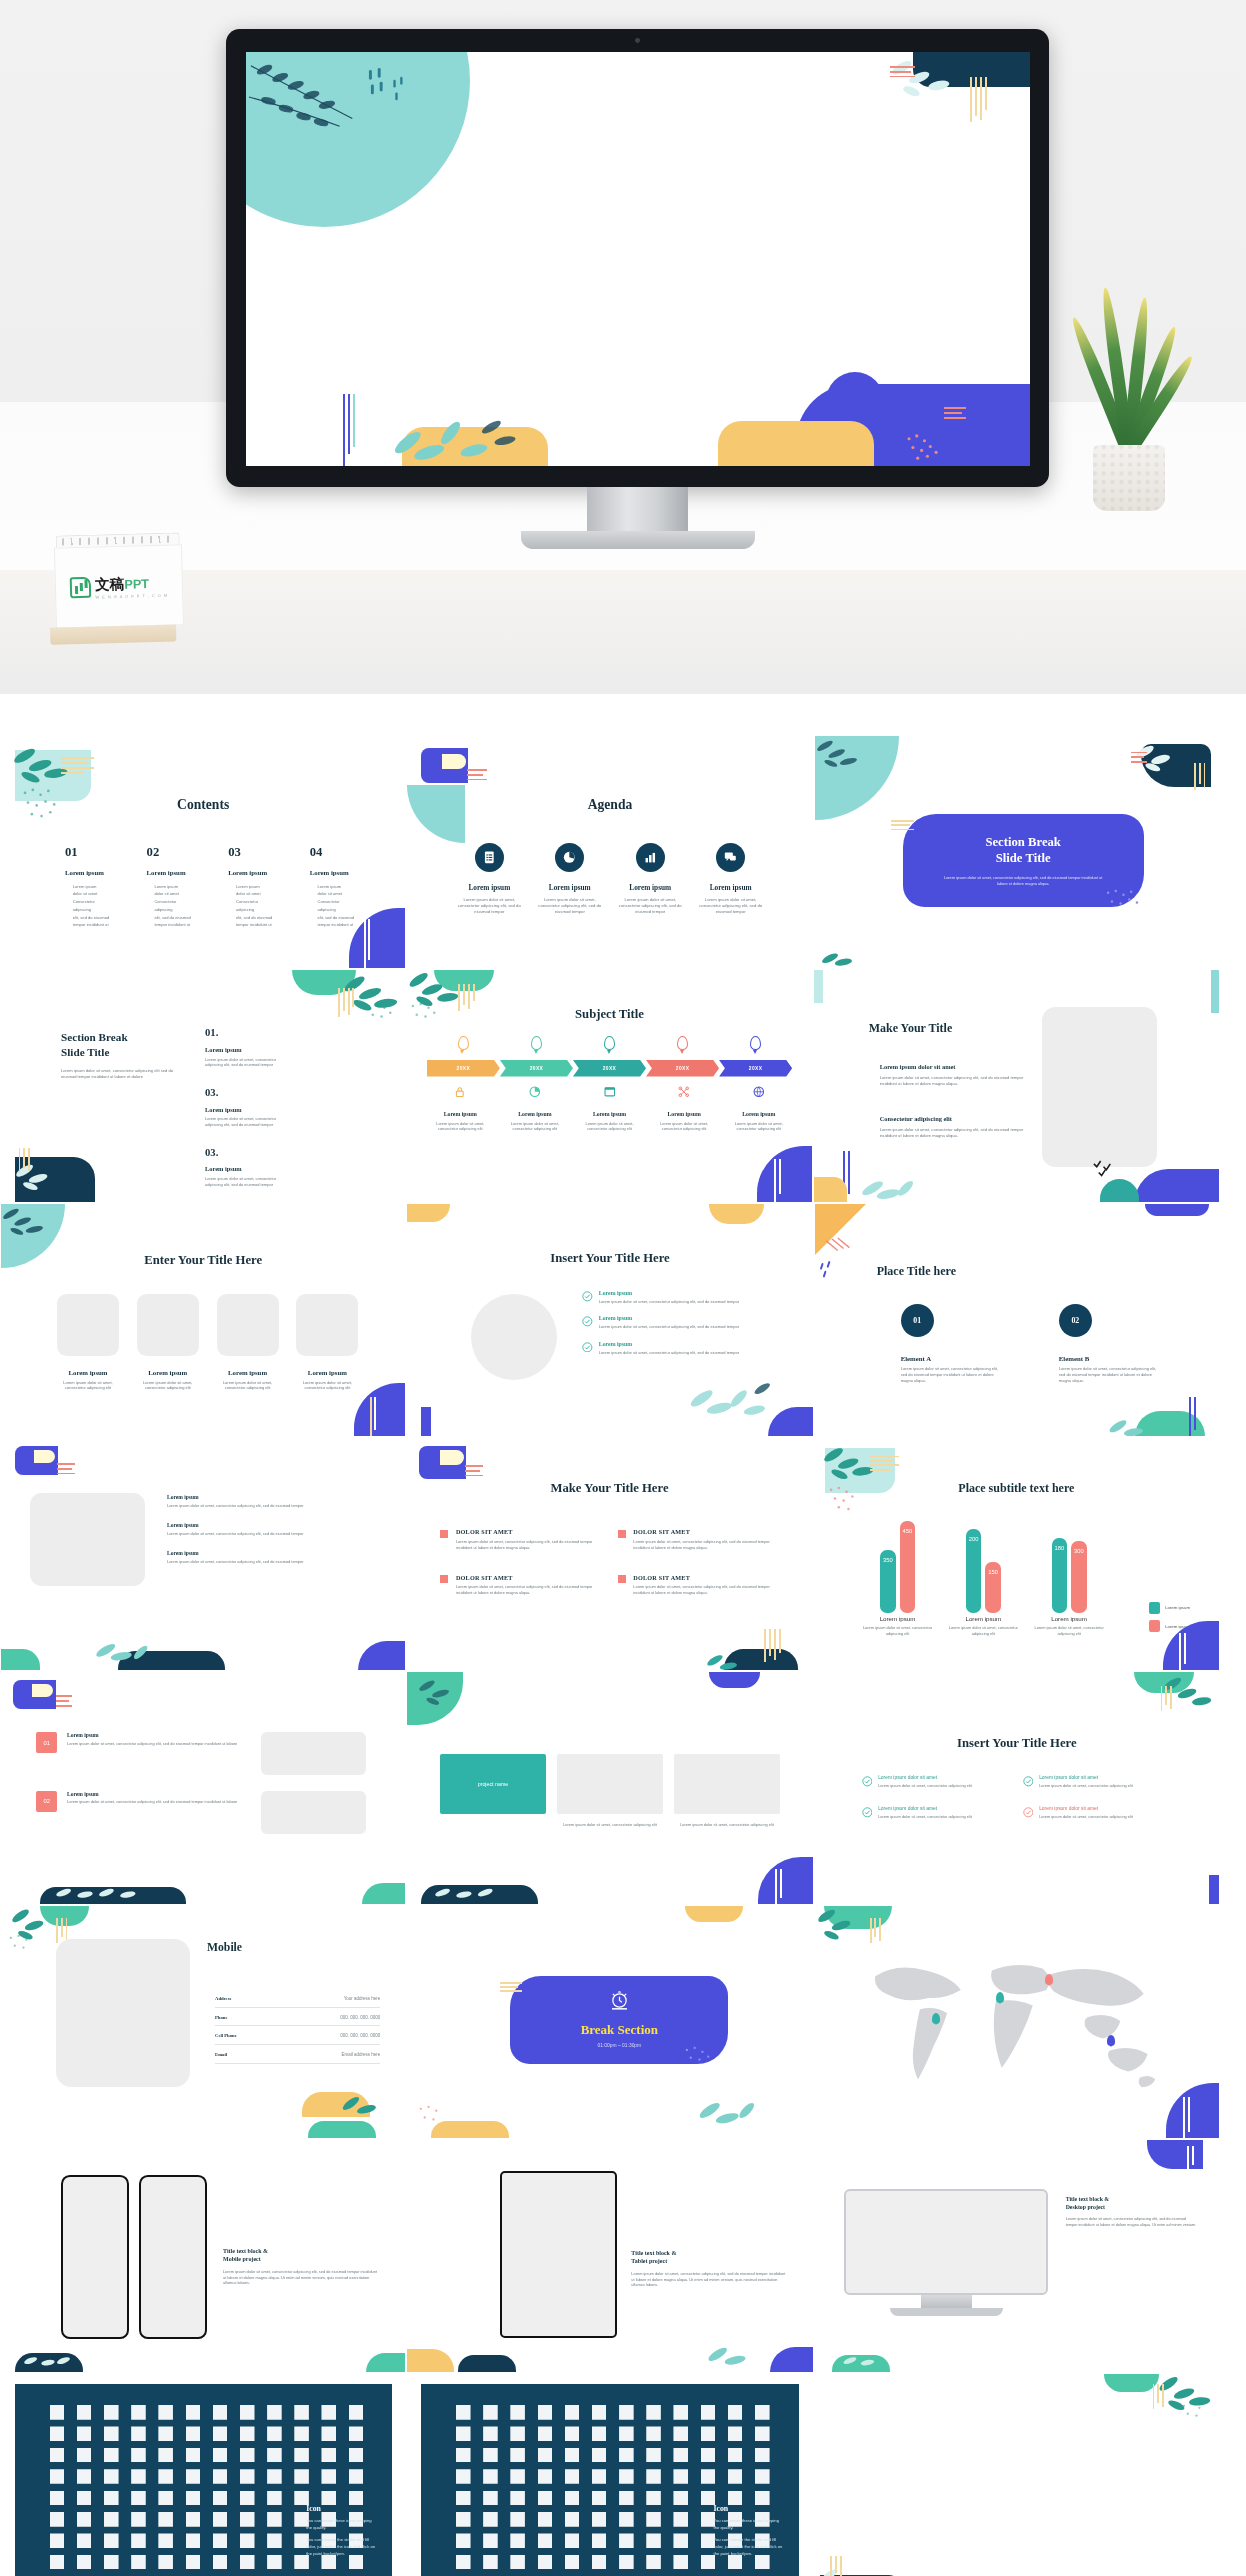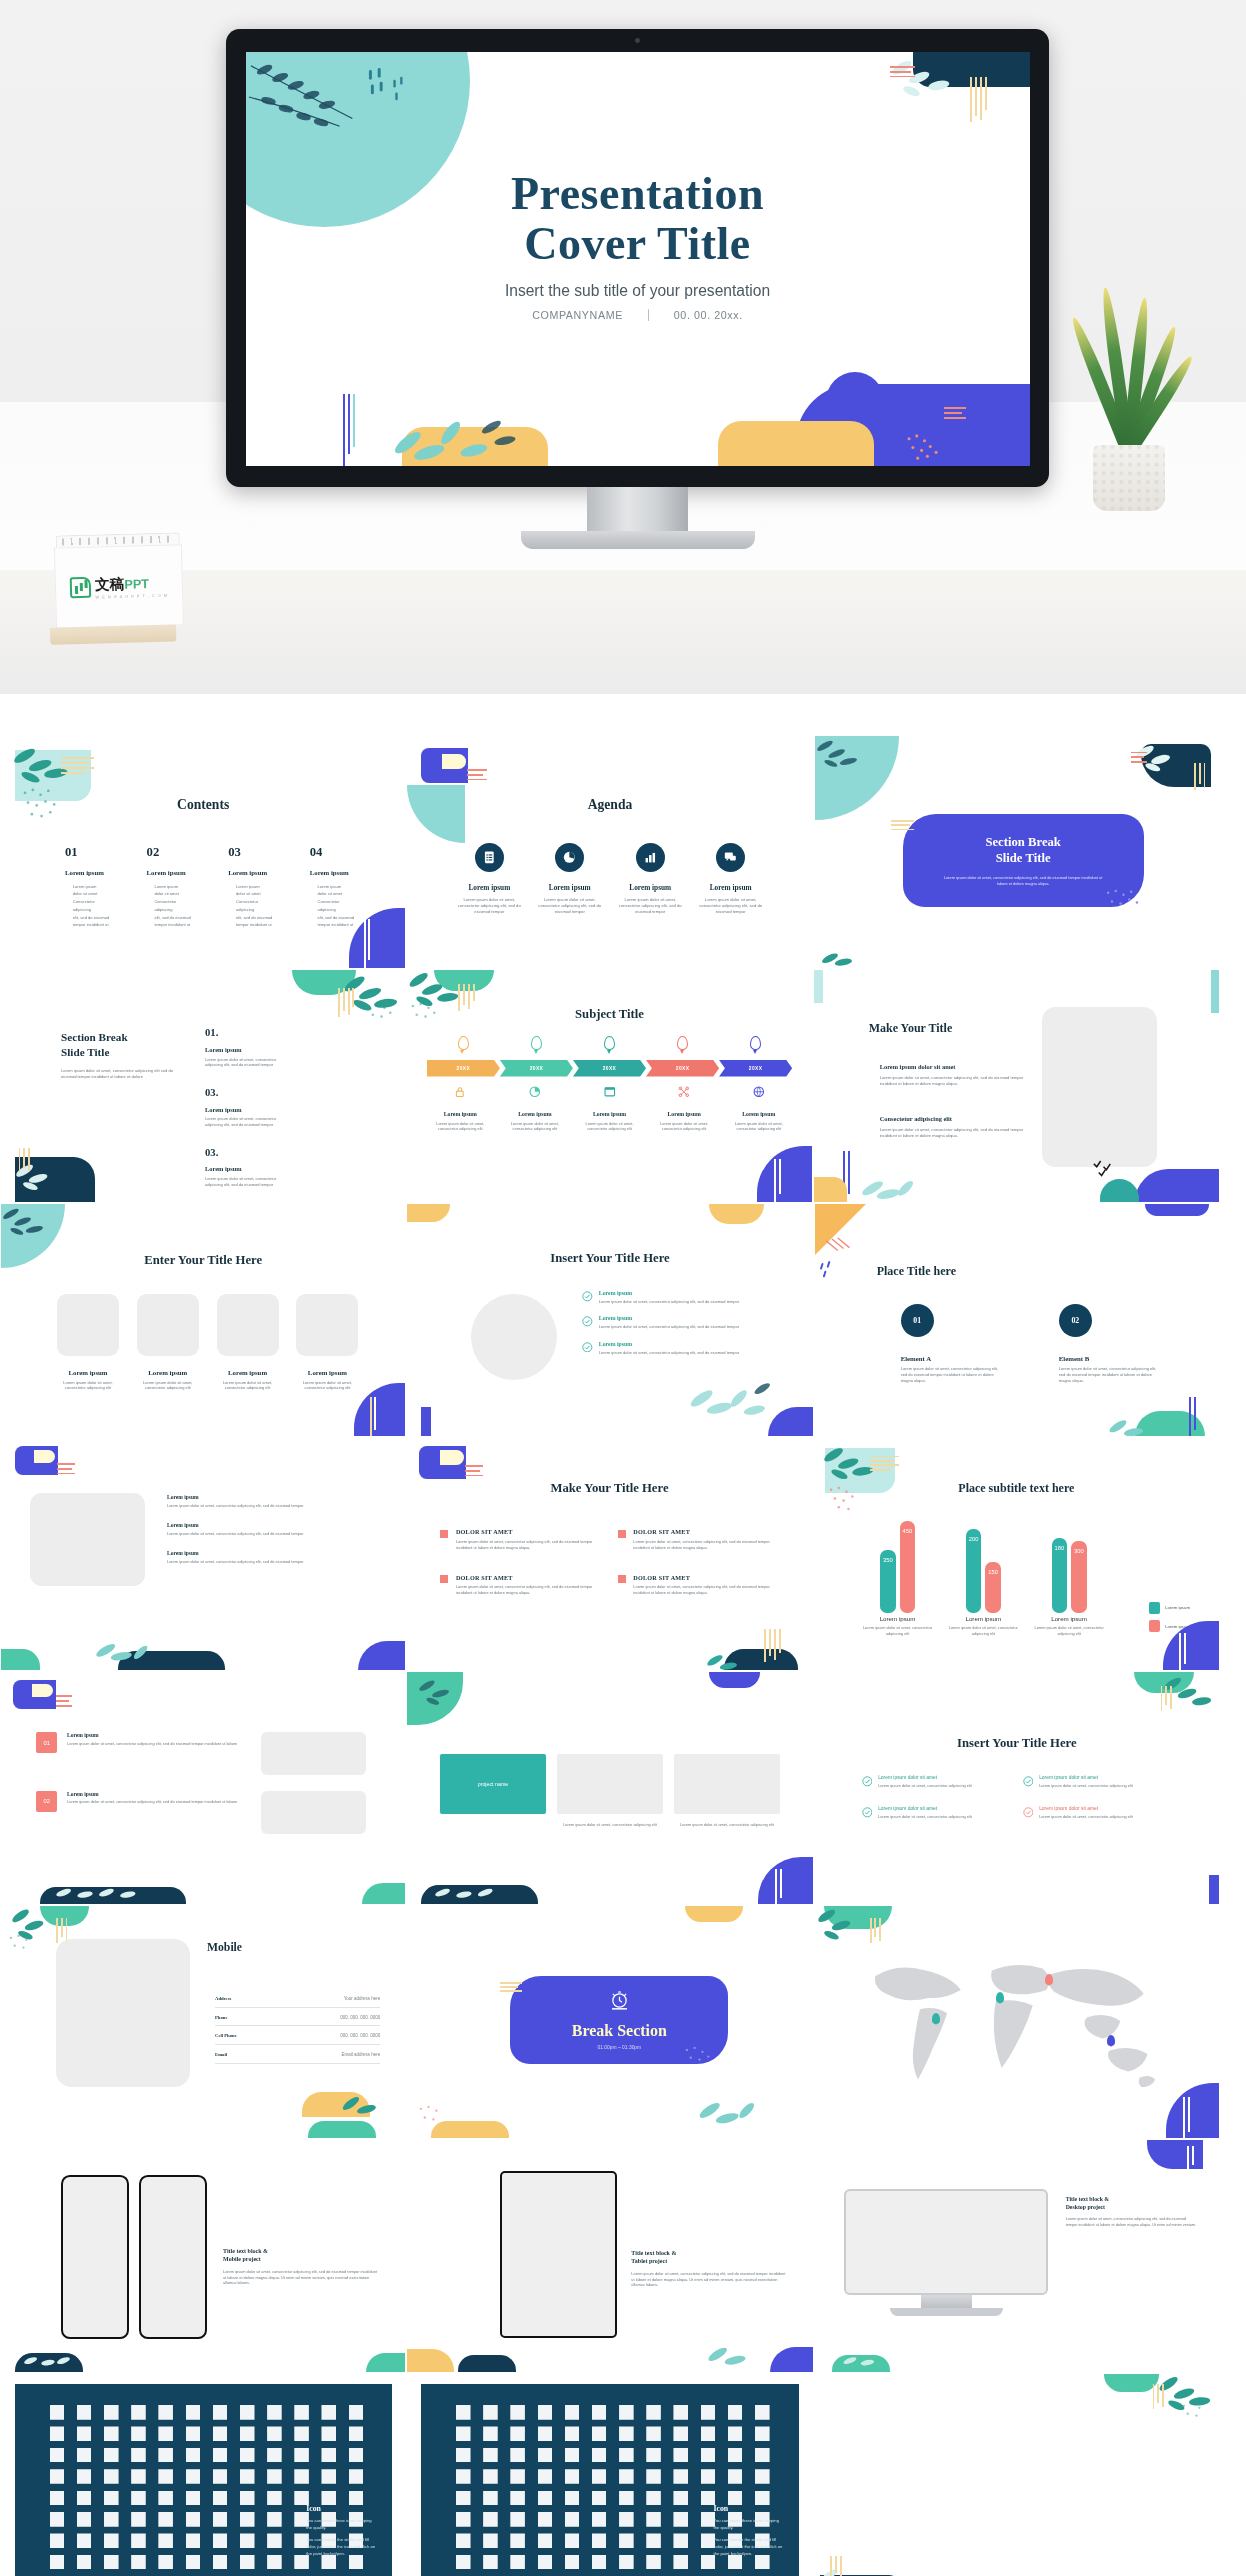--- a/index.html
+++ b/index.html
@@ -184,30 +184,20 @@
           <i style="height:39px"></i>
           <i style="height:43px"></i>
           <i style="height:33px"></i>
       </div>
       <div class="redlines" style="right:115px;top:13.6px;width:25px">
         <i style="width:25px"></i>
           <i style="width:21.4px"></i>
           <i style="width:25px"></i>
       </div>
 
-      <div class="cover-title">
-        <h1><span>Presentation</span><br>
-            <span>Cover Title</span></h1>
-        <div class="cover-sub">Insert the sub title of your presentation</div>
-        <div class="cover-meta">
-          <span>COMPANYNAME</span>
-          <span class="bar"></span>
-          <span>00. 00. 20xx.</span>
-        </div>
-      </div>
 
       <div class="d" style="left:0;bottom:0;width:100%;height:107px;overflow:hidden">
         <div class="d blueBlob" style="right:0;bottom:0;width:234px;height:82px;border-radius:58px 0 0 0"></div>
         <div class="d" style="right:146px;bottom:51px;width:58px;height:43px;background:#4b4edb;
              border-radius:39px 39px 0 0"></div>
         <div class="d" style="right:156px;bottom:0;width:156px;height:45px;background:#f6c86f;
              border-radius:23.4px 23.4px 0 0"></div>
         <div class="d" style="left:156px;bottom:0;width:146px;height:39px;background:#f6c86f;
              border-radius:21.4px 21.4px 0 0"></div>
         <div class="straws" style="left:97px;bottom:0;height:72px">
@@ -1236,21 +1226,21 @@
         <div style="text-align:center;padding-top:11.7px">
           <svg width="25" height="25" viewBox="0 0 30 30">
             <g stroke="#fff" stroke-width="1.5" fill="none">
               <circle cx="15" cy="15" r="8"></circle>
                 <path d="M15 10.5V15l3 2"></path>
               <path d="M7 7 L9.5 9.5 M23 7 L20.5 9.5"></path>
               <path d="M6 25 h18" stroke-width="1.8"></path>
               <path d="M13.6 5.4 a1.6 1.6 0 0 1 2.8 0"></path>
             </g>
           </svg>
-          <div class="s-title" style="color:#fef9c3;font-size:16px;margin-top:5.8px">Break Section</div>
+          <div class="s-title" style="color:#fde047;font-size:13px;margin-top:5.8px">Break Section</div>
           <div style="color:#d9daf8;font-size:4.9px;margin-top:4.9px">01:00pm ~ 01:30pm</div>
         </div>
       </div>
       <div class="straws" style="left:93px;top:76px;flex-direction:column;gap:2.3px;width:21.4px">
         <i style="height:1.9px;width:21.4px;background:#f3d9a0"></i>
           <i style="height:1.9px;width:17.5px;background:#f3d9a0"></i>
           <i style="height:1.9px;width:21.4px;background:#f3d9a0"></i>
       </div>
       <svg class="d" style="right:95px;bottom:70px;width:35px;height:23.4px" viewBox="0 0 36 24">
         <g fill="#8b8ef0">

